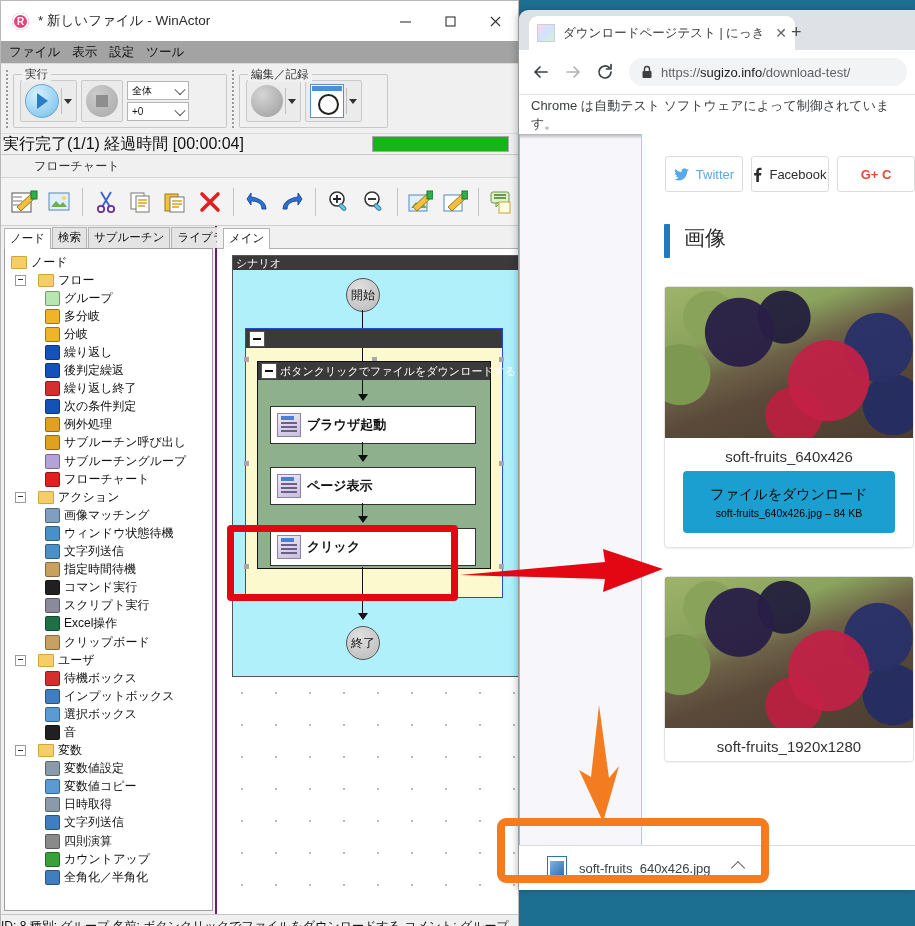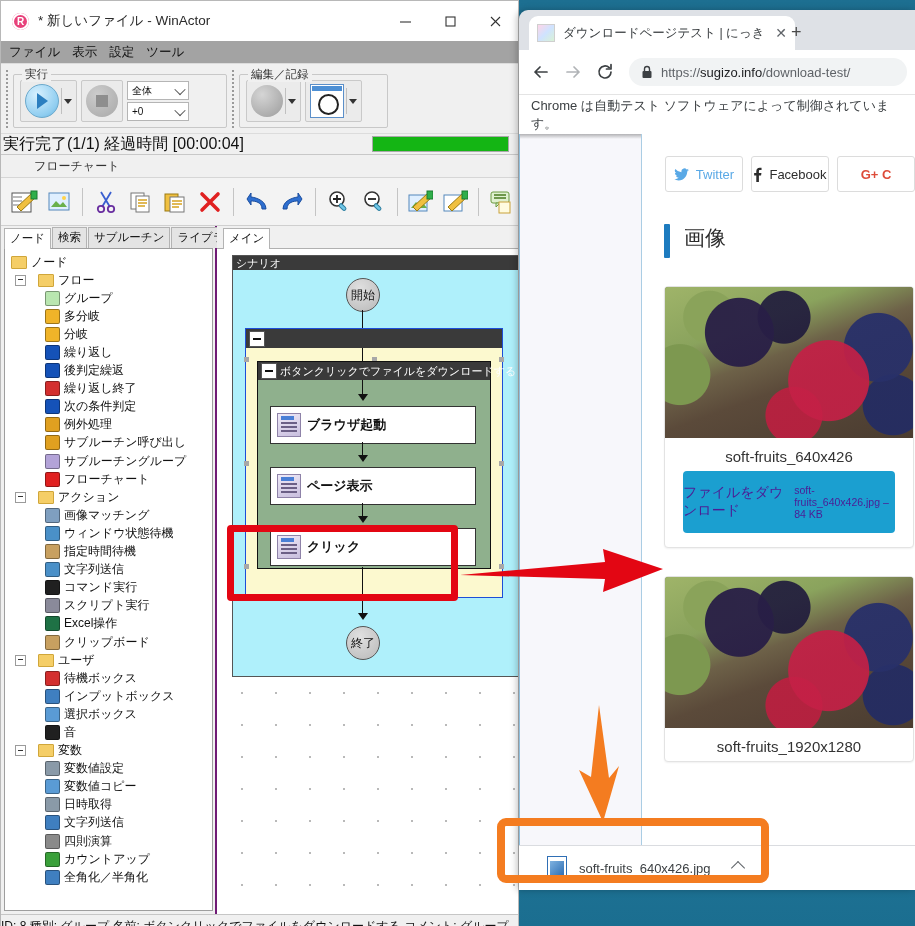--- a/index.html
+++ b/index.html
@@ -159,22 +159,22 @@
   .soc-fb{width:114px;color:#2d2d2d;}
   .soc-gp{width:114px;color:#dd4b39;}
   .sec-head{display:flex;align-items:flex-start;gap:14px;padding:32px 0 0 22px;}
   .sec-bar{width:6px;height:34px;background:#1d7bbf;border-radius:1px;}
   .sec-title{font-size:21px;color:#2b2b2b;}
   .cards{display:flex;gap:14px;padding:28px 0 0 22px;}
   .card{width:248px;border:1px solid #e3e3e3;border-radius:4px;background:#fff;box-shadow:0 1px 2px rgba(0,0,0,.06);
         overflow:hidden;flex:none;}
   .card-img{height:151px;position:relative;overflow:hidden;background:#6a7b4a;}
   .card-cap{text-align:center;font-size:15px;color:#333;padding:10px 0 6px;}
-  .dl-btn{margin:0 auto 14px;width:212px;height:62px;background:#1b9fd0;border-radius:4px;color:#4c1d95;
-          display:flex;flex-direction:row;align-items:center;justify-content:center;gap:3px;}
+  .dl-btn{margin:0 auto 14px;width:212px;height:62px;background:#1b9fd0;border-radius:4px;color:#000000;
+          display:flex;flex-direction:column;align-items:center;justify-content:center;gap:3px;}
   .dl-btn .t1{font-size:14px;}
   .dl-btn .t2{font-size:10.5px;}
   
   .berries{position:absolute;inset:0;background:
      radial-gradient(circle at 18% 20%, #8aa35a 0 26px, transparent 27px),
      radial-gradient(circle at 6% 58%, #7d9850 0 30px, transparent 31px),
      linear-gradient(160deg,#9fb469 0%, #8aa35d 28%, #6d6148 45%, #5b4a3a 60%, #4a3c30 100%);}
   .berries:after{content:"";position:absolute;inset:0;background:
      radial-gradient(circle at 30% 30%, rgba(40,30,70,.95) 0 34px, transparent 35px),
      radial-gradient(circle at 48% 20%, rgba(30,25,60,.9) 0 26px, transparent 27px),
@@ -484,28 +484,28 @@
           </div>
           <div class="tr-row">
             <span class="tr-ind" style="width: 30px;"></span>
             <span style="width: 6px; display: inline-block;"></span>
             <span class="tr-ico" style="display: inline-block; border-radius: 2px; background: rgb(74, 144, 200); border: 1px solid rgba(0, 0, 0, 0.35); width: 13px; height: 13px;"></span>
             <span>ウィンドウ状態待機</span>
           </div>
           <div class="tr-row">
             <span class="tr-ind" style="width: 30px;"></span>
             <span style="width: 6px; display: inline-block;"></span>
+            <span class="tr-ico" style="display: inline-block; border-radius: 2px; background: rgb(74, 144, 200); border: 1px solid rgba(0, 0, 0, 0.35); width: 13px; height: 13px;"></span>
+            <span>文字列送信</span>
+          </div>
+          <div class="tr-row">
+            <span class="tr-ind" style="width: 30px;"></span>
+            <span style="width: 6px; display: inline-block;"></span>
             <span class="tr-ico" style="display: inline-block; border-radius: 2px; background: rgb(200, 160, 96); border: 1px solid rgba(0, 0, 0, 0.35); width: 13px; height: 13px;"></span>
             <span>指定時間待機</span>
-          </div>
-          <div class="tr-row">
-            <span class="tr-ind" style="width: 30px;"></span>
-            <span style="width: 6px; display: inline-block;"></span>
-            <span class="tr-ico" style="display: inline-block; border-radius: 2px; background: rgb(74, 144, 200); border: 1px solid rgba(0, 0, 0, 0.35); width: 13px; height: 13px;"></span>
-            <span>文字列送信</span>
           </div>
           <div class="tr-row">
             <span class="tr-ind" style="width: 30px;"></span>
             <span style="width: 6px; display: inline-block;"></span>
             <span class="tr-ico" style="display: inline-block; border-radius: 2px; background: rgb(32, 32, 32); border: 1px solid rgba(0, 0, 0, 0.35); width: 13px; height: 13px;"></span>
             <span>コマンド実行</span>
           </div>
           <div class="tr-row">
             <span class="tr-ind" style="width: 30px;"></span>
             <span style="width: 6px; display: inline-block;"></span>

